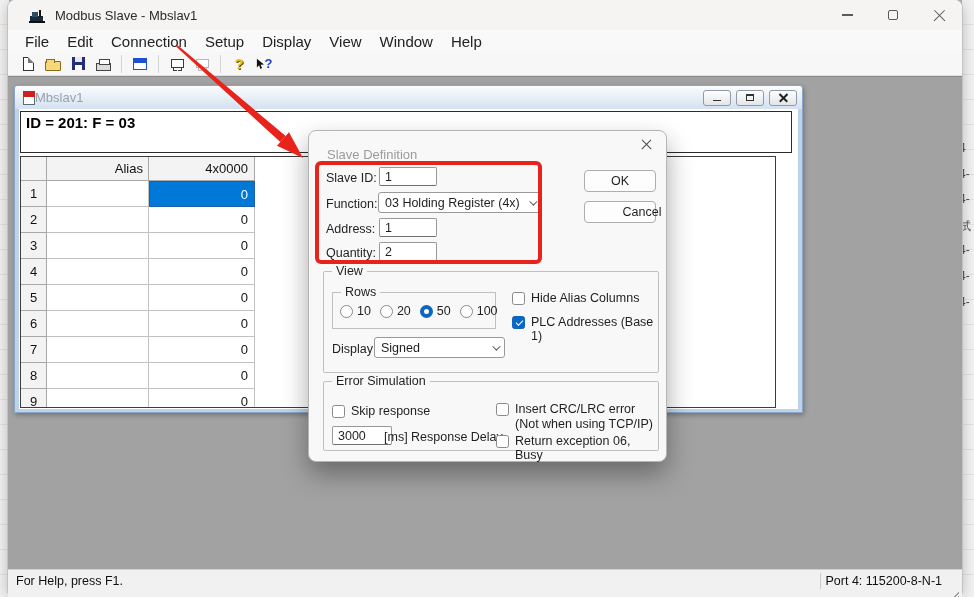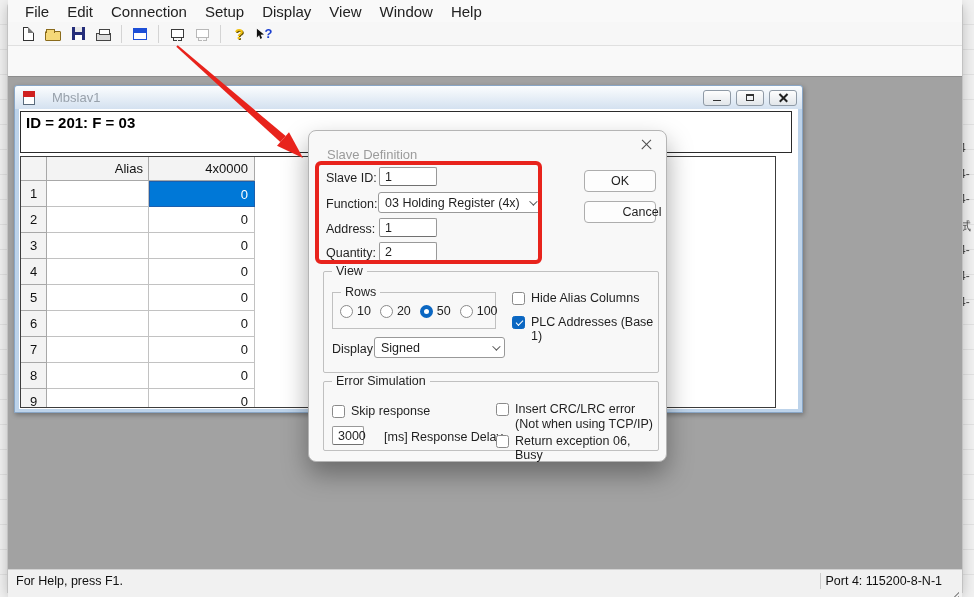--- a/index.html
+++ b/index.html
@@ -57,21 +57,21 @@
 
   
   .mdi { position:absolute; left:0; top:76px; width:954px; height:493px; background:#a2a2a2; border-top:1px solid #8d8d8d; }
 
   .child { position:absolute; left:6px; top:8px; width:789px; height:328px;
     background:#bdd3ea; border:1px solid #89a6c6; border-radius:3px 3px 0 0; box-shadow:1px 2px 5px rgba(0,0,0,.3); }
   .child-titlebar { height:23px; display:flex; align-items:center; padding:0 5px;
     background:linear-gradient(#fbfdfe,#d4e1f0); border-radius:3px 3px 0 0; }
   .i-doc { width:12px; height:14px; background:#fff; border:1px solid #5a6b7c; position:relative; margin-left:3px; }
   .i-doc::before { content:""; position:absolute; top:-1px; left:-1px; width:12px; height:6px; background:#cf2020; }
-  .child-title { margin-left:17px; font-size:13px; color:#98a1ab;text-align:right; }
+  .child-title { margin-left:0; font-size:13px; color:#98a1ab;text-align:right; }
   .child-btns { margin-left:auto; display:flex; gap:5px; }
   .cbtn { width:28px; height:16px; background:linear-gradient(#fefefe,#e2e6ea); border:1px solid #8f9aa6; border-radius:3px; display:flex; align-items:center; justify-content:center; }
   .cg-min { width:8px; height:1.5px; background:#333; margin-top:6px; }
   .cg-restore { width:8px; height:7px; border:1px solid #333; border-top:2px solid #333; }
   .cg-x { position:relative; width:9px; height:9px; }
   .cg-x::before,.cg-x::after { content:""; position:absolute; left:-1px; top:4px; width:11px; height:1.6px; background:#222; }
   .cg-x::before { transform:rotate(45deg); } .cg-x::after { transform:rotate(-45deg); }
 
   .child-content { position:absolute; left:4px; top:23px; width:779px; height:300px; background:#fff; overflow:hidden; }
   .id-panel { position:absolute; left:1px; top:2px; width:772px; height:42px; background:#fff; border:1px solid #2b2b2b;
@@ -128,21 +128,21 @@
   .radio-opt.checked .radio { border:4px solid #0b67c2; }
   .chk-row { position:absolute; display:flex; align-items:flex-start; gap:6px; }
   .checkbox { width:13px; height:13px; border:1px solid #8a8a8a; border-radius:2.5px; background:#fff; position:relative; flex:none; margin-top:1px; }
   .checkbox.checked { background:#0b67c2; border-color:#0b67c2; }
   .checkbox.checked::after { content:""; position:absolute; left:2.5px; top:3px; width:6px; height:3px; border-left:1.6px solid #fff; border-bottom:1.6px solid #fff; transform:rotate(-45deg); }
   .chk-hide { left:188px; top:19px; } .chk-plc { left:188px; top:43px; }
   .lbl-display { position:absolute; left:8px; top:70px; } .combo-display { left:50px; top:65px; width:131px; height:21px; }
 
   .grp-err { left:14px; top:250px; width:336px; height:70px; }
   .chk-skip { left:8px; top:22px; }
-  .inp-delay { left:8px; top:44px; width:32px; height:19px; }
+  .inp-delay { left:8px; top:44px; width:60px; height:19px; }
   .lbl-delay { left:60px; top:48px; }
   .chk-crc { left:172px; top:20px; }
   .chk-note { display:block; margin-top:1px; }
   .chk-busy { left:172px; top:52px; }
 
   .arrow-overlay { position:absolute; left:0; top:0; z-index:30; pointer-events:none; }
 </style>
 </head>
 <body>
 
@@ -157,20 +157,40 @@
         <span class="frag">4-</span>
         <span class="frag">试</span>
         <span class="frag">4-</span>
         <span class="frag">4-</span>
         <span class="frag">4-</span>
       </div>
   </div>
 
   <div class="main-window">
 
+    <div class="titlebar">
+      <svg class="app-icon" viewBox="0 0 17 15">
+        <rect x="1" y="8" width="13" height="6" fill="#1c2b3a"></rect>
+        <rect x="3" y="4" width="6" height="5" fill="#2e4a66"></rect>
+        <rect x="10" y="2" width="2" height="7" fill="#141414"></rect>
+        <rect x="0" y="13" width="16" height="2" fill="#0e0e0e"></rect>
+      </svg>
+      <span class="title-text">Modbus Slave - Mbslav1</span>
+      <div class="win-btns">
+        <div class="win-btn">
+            <span class="glyph-min"></span>
+          </div>
+        <div class="win-btn">
+            <span class="glyph-max"></span>
+          </div>
+        <div class="win-btn">
+            <span class="glyph-x"></span>
+          </div>
+      </div>
+    </div>
 
     <nav class="menubar">
 
     <span class="menu-item">File</span>
         <span class="menu-item">Edit</span>
         <span class="menu-item">Connection</span>
         <span class="menu-item">Setup</span>
         <span class="menu-item">Display</span>
         <span class="menu-item">View</span>
         <span class="menu-item">Window</span>

